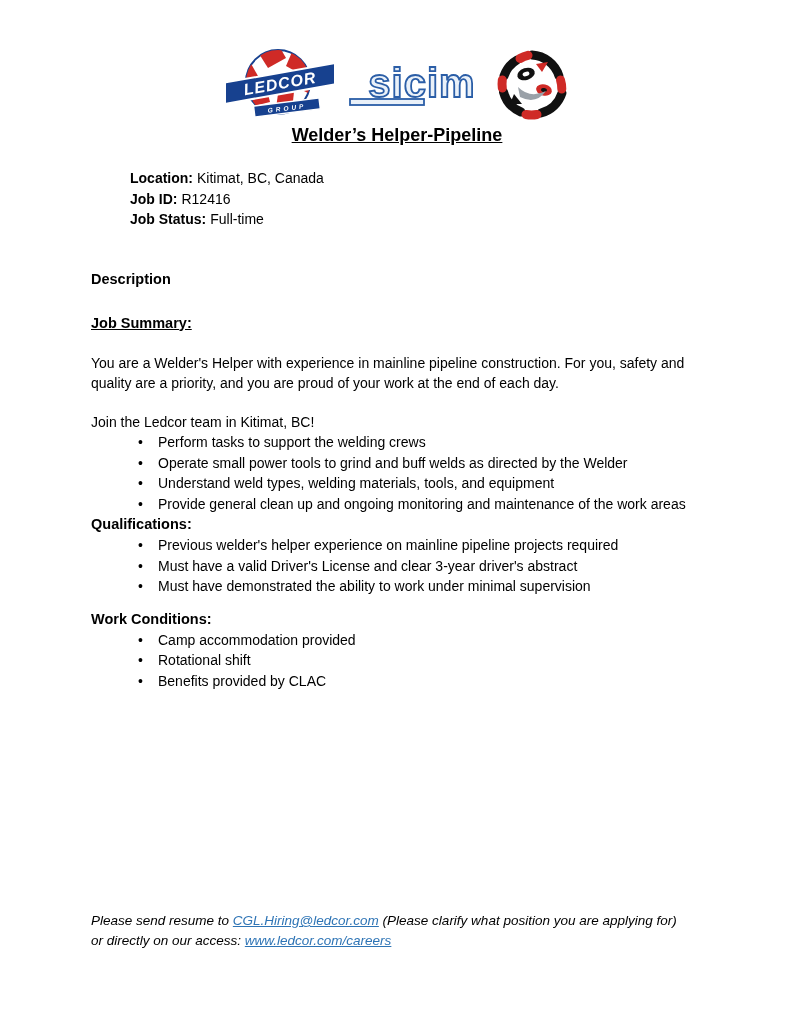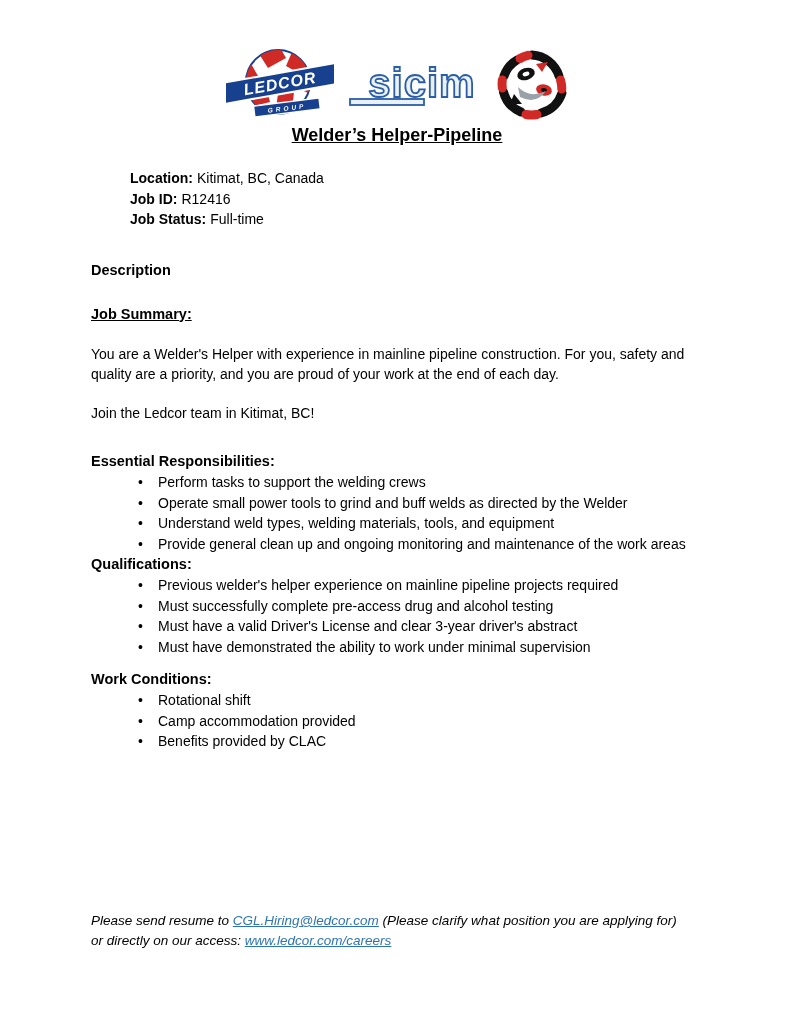--- a/index.html
+++ b/index.html
@@ -32,21 +32,21 @@
     font-weight: bold;
     text-decoration: underline;
     line-height: 21px;
   }
   
   .meta { margin-top: 22px; font-size: 14px; line-height: 20.5px; }
   .meta-line .lbl { font-weight: bold; padding-left: 39px; }
   .meta-line .val { margin-left: 4px; }
   
   .h-section { font-size: 14.5px; font-weight: bold; line-height: 21px; }
-  .h-desc       { margin-top: 30px; }
+  .h-desc       { margin-top: 39px; }
   .h-jobsummary { margin-top: 23px; text-decoration: underline; }
   .body-par { font-size: 14px; line-height: 20.5px; }
   .par-summary { margin-top: 19px; }
   .par-join    { margin-top: 18px; }
   .h-resp { margin-top: 28px; }
   .h-qual { }
   .h-work { margin-top: 12px; }
   ul.bullets {
     list-style: none;
     font-size: 14px;
@@ -156,40 +156,38 @@
       <div class="meta-line">
         <span class="lbl">Job Status:</span><span class="val">Full-time</span>
       </div>
     </div>
 
     <div class="h-section h-desc">Description</div>
     <div class="h-section h-jobsummary">Job Summary:</div>
     <p class="body-par par-summary">You are a Welder's Helper with experience in mainline pipeline construction. For you, safety and quality are a priority, and you are proud of your work at the end of each day.</p>
     <p class="body-par par-join">Join the Ledcor team in Kitimat, BC!</p>
 
-    <div class="h-section h-resp">Essential Responsibilities:</div>
     <ul class="bullets">
       <li>Perform tasks to support the welding crews</li>
       <li>Operate small power tools to grind and buff welds as directed by the Welder</li>
       <li>Understand weld types, welding materials, tools, and equipment</li>
       <li>Provide general clean up and ongoing monitoring and maintenance of the work areas</li>
     </ul>
 
     <div class="h-section h-qual">Qualifications:</div>
     <ul class="bullets">
       <li>Previous welder's helper experience on mainline pipeline projects required</li>
-      <li>Must successfully complete pre-access drug and alcohol testing</li>
       <li>Must have a valid Driver's License and clear 3-year driver's abstract</li>
       <li>Must have demonstrated the ability to work under minimal supervision</li>
     </ul>
 
     <div class="h-section h-work">Work Conditions:</div>
     <ul class="bullets">
+      <li>Camp accommodation provided</li>
       <li>Rotational shift</li>
-      <li>Camp accommodation provided</li>
       <li>Benefits provided by CLAC</li>
     </ul>
 
   </div>
 
   <div class="footer">
     <div><span>Please send resume to </span><a>CGL.Hiring@ledcor.com</a><span> (Please clarify what position you are applying for)</span></div>
     <div><span>or directly on our access: </span><a>www.ledcor.com/careers</a></div>
   </div>
 </div>

